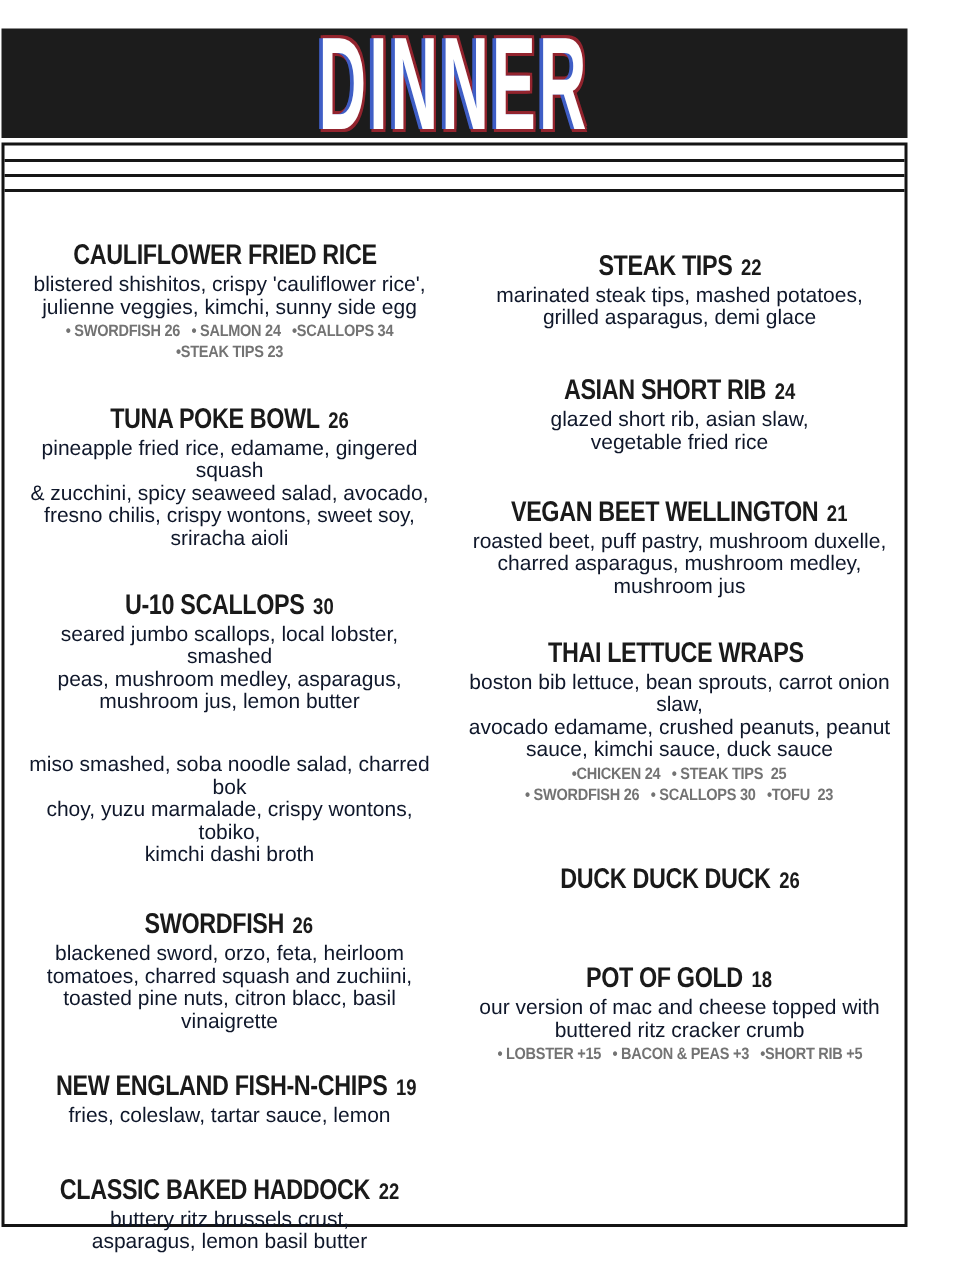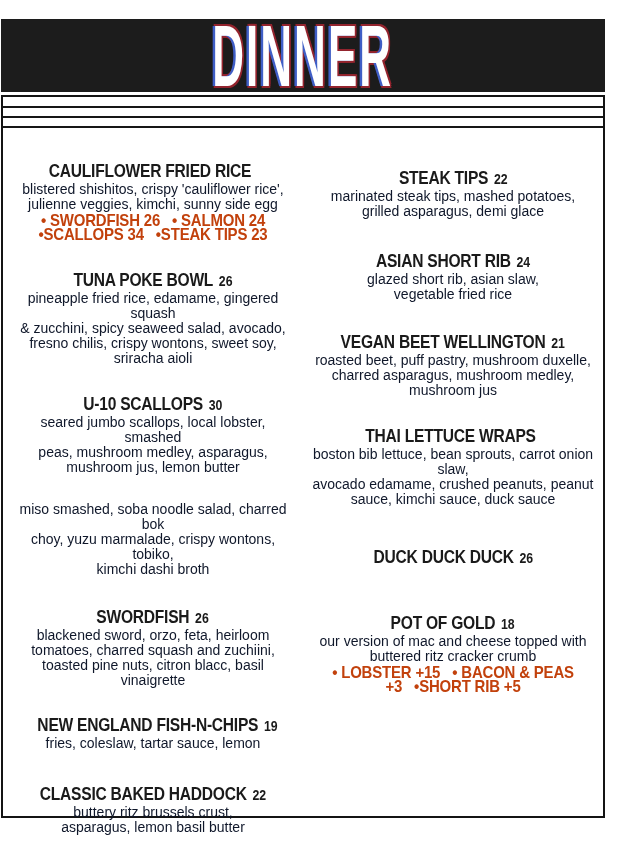--- a/index.html
+++ b/index.html
@@ -74,24 +74,24 @@
   .price{font-size:15px;margin-left:7px;letter-spacing:0;}
   .desc{
     margin:0;
     font-size:14px;
     line-height:15px;
     color:#0f172a;
     white-space:pre-wrap;
   }
   .opts{
     margin:2px 0 0 0;
-    font-size:17px;
+    font-size:11px;
     line-height:14px;
     font-weight:700;
-    color:#c2410c;
+    color:#737373;
     white-space:nowrap;
   }
   .opts .squeeze{
     display:inline-block;
     transform:scaleX(0.88);
     transform-origin:center;
     white-space:pre-wrap;
     letter-spacing:-0.2px;
   }
   
@@ -189,20 +189,22 @@
           <p class="desc">roasted beet, puff pastry, mushroom duxelle,
 charred asparagus, mushroom medley,
 mushroom jus</p>
         </div>
 
         <div class="item">
           <h3 class="item-title"><span class="squeeze"><span>THAI LETTUCE WRAPS</span><span class="price"></span></span></h3>
           <p class="desc">boston bib lettuce, bean sprouts, carrot onion slaw,
 avocado edamame, crushed peanuts, peanut
 sauce, kimchi sauce, duck sauce</p>
+          <p class="opts"><span class="squeeze">•CHICKEN 24   • STEAK TIPS  25
+• SWORDFISH 26   • SCALLOPS 30   •TOFU  23</span></p>
         </div>
 
         <div class="item">
           <h3 class="item-title"><span class="squeeze"><span>DUCK DUCK DUCK</span><span class="price">26</span></span></h3>
         </div>
 
         <div class="item">
           <h3 class="item-title"><span class="squeeze"><span>POT OF GOLD</span><span class="price">18</span></span></h3>
           <p class="desc">our version of mac and cheese topped with
 buttered ritz cracker crumb</p>

